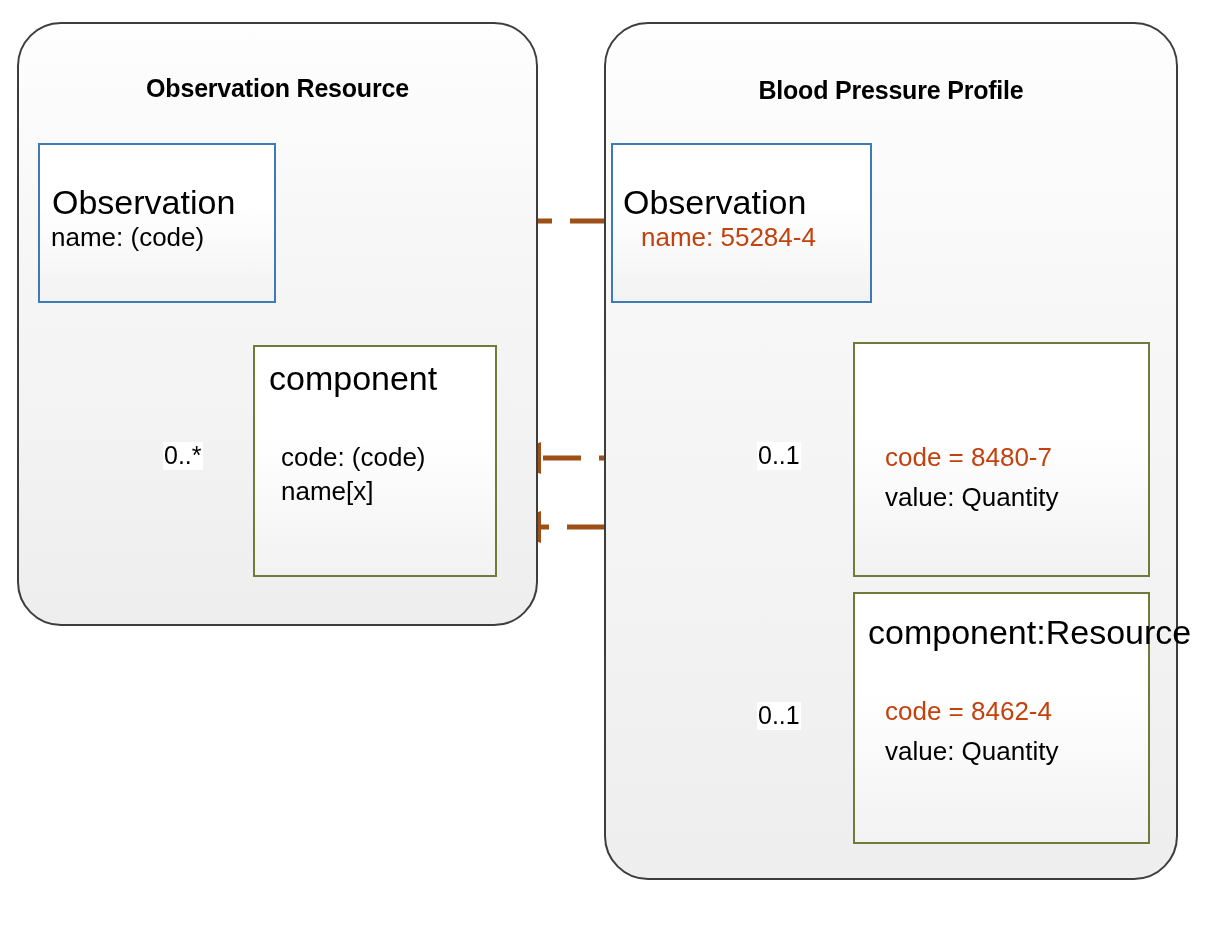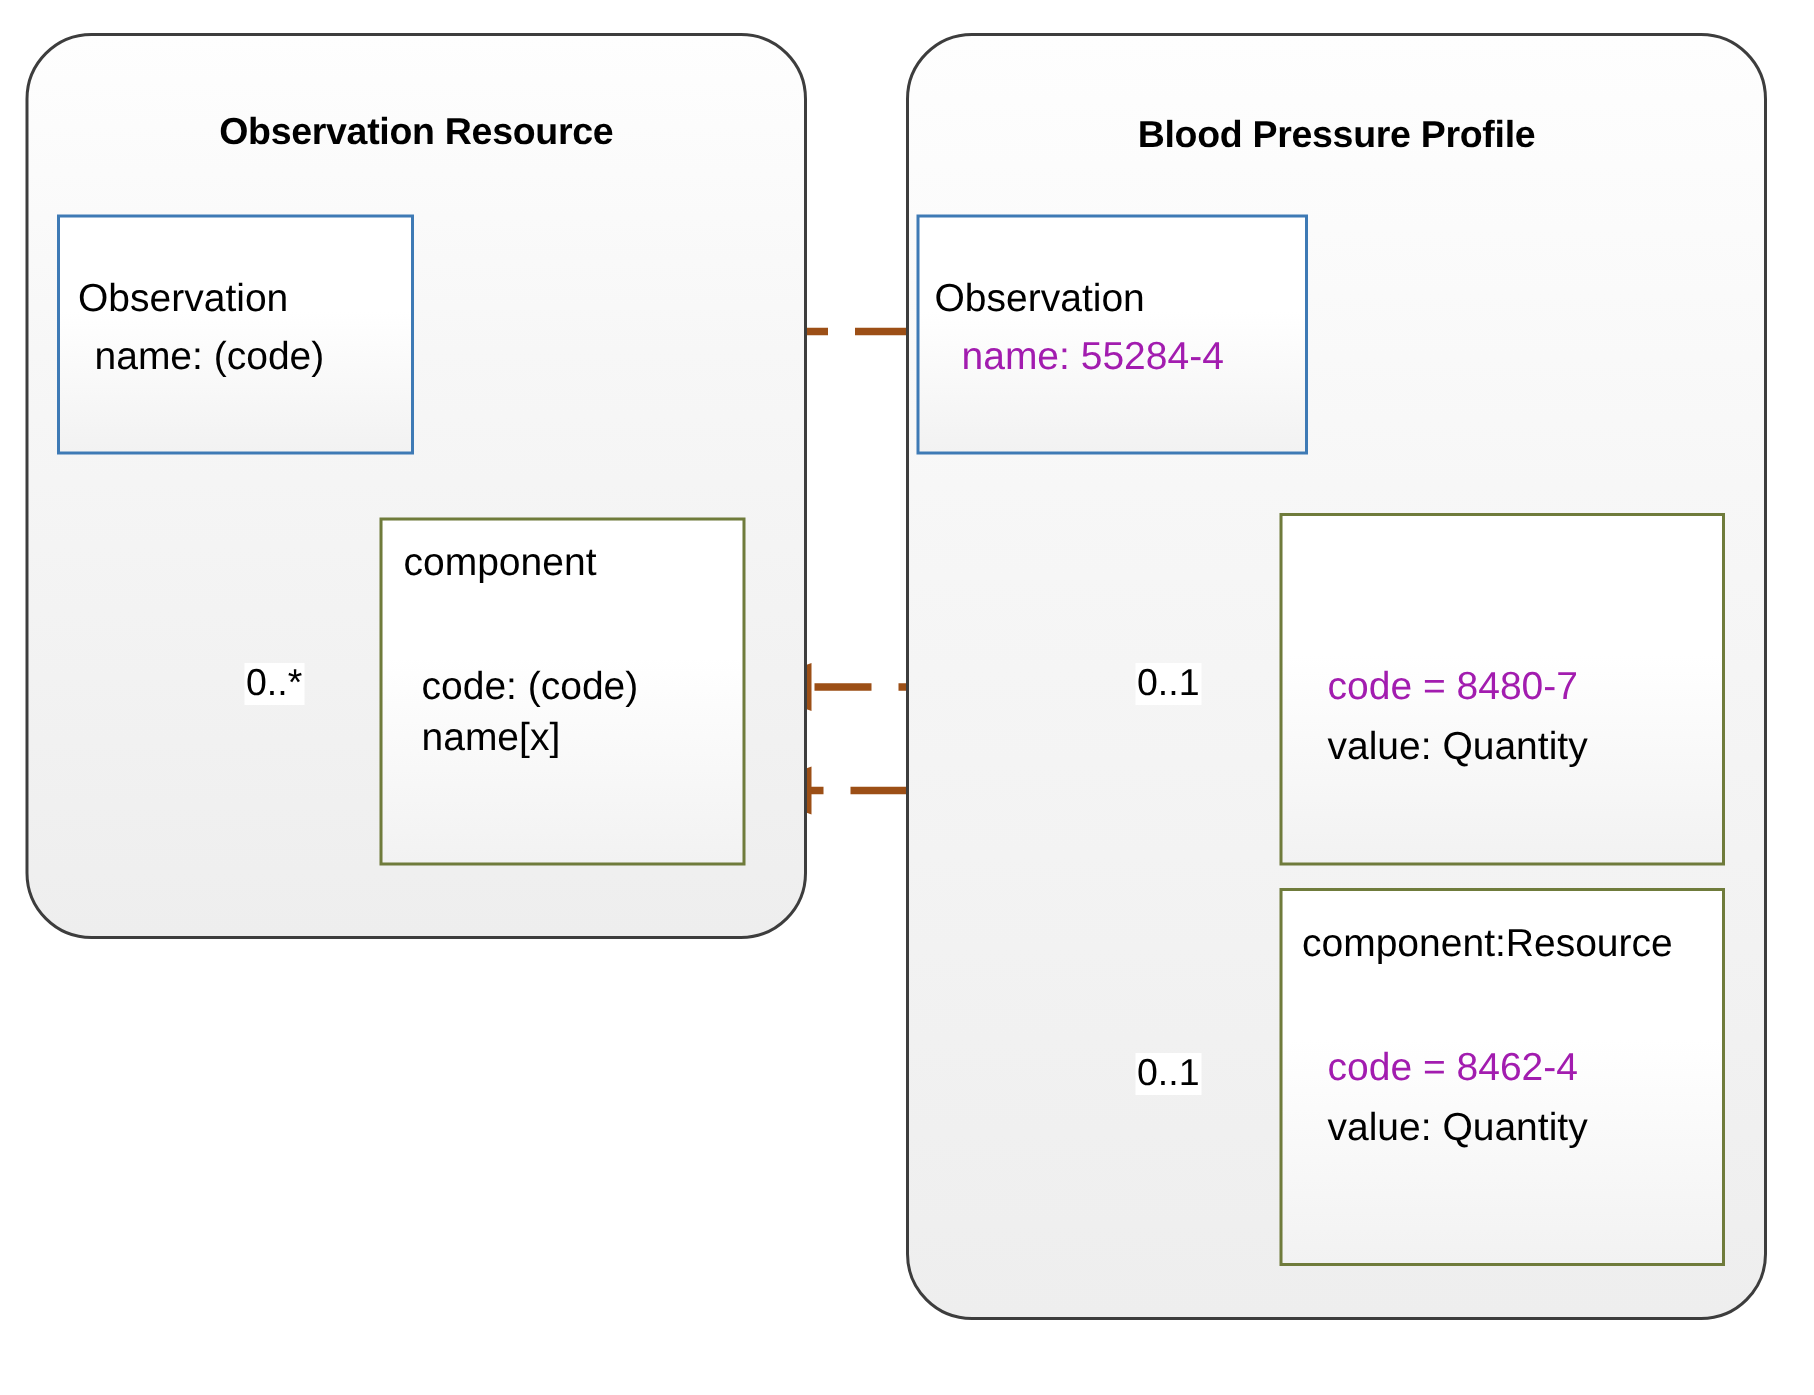--- a/index.html
+++ b/index.html
@@ -46,33 +46,33 @@
   .cbox {
     position: absolute;
     box-sizing: border-box;
     background: linear-gradient(to bottom, #ffffff 0%, #ffffff 40%, #f2f2f2 100%);
     overflow: hidden;
   }
   .cbox.blue { border: 2px solid #3e7ab5; }
   .cbox.olive { border: 2px solid #6f7b3b; }
   .cbox-title {
     position: absolute;
-    font-size: 26px;
+    font-size: 34px;
     color: #000000;
     white-space: nowrap;
     line-height: 1.1;
   }
   .cbox-attr {
     position: absolute;
     font-size: 26px;
     color: #000000;
     white-space: nowrap;
     line-height: 1.25;
   }
-  .cbox-attr.purple { color: #a21caf; }
+  .cbox-attr.purple { color: #c2410c; }
   
   .mult {
     position: absolute;
     background: #ffffff;
     font-size: 25px;
     color: #000000;
     line-height: 1.1;
     padding: 0 1px;
     white-space: nowrap;
     z-index: 5;
@@ -125,21 +125,21 @@
     <path d="M 497 527 L 541 511 L 541 543 z" fill="#9c4f16"></path>
   </svg>
 
   <div class="panel" style="left:17px; top:22px; width:521px; height:604px;">
   </div>
   <div class="panel-title" style="left:17px; top:74px; width:521px;">Observation Resource</div>
 
   <div class="cbox blue" style="left:38px; top:143px; width:238px; height:160px;">
   </div>
   <div class="cbox-title" style="left:52px; top:184px;">Observation</div>
-  <div class="cbox-attr" style="left:63px; top:221px;">name: (code)</div>
+  <div class="cbox-attr" style="left:51px; top:221px;">name: (code)</div>
 
   <div class="cbox olive" style="left:253px; top:345px; width:244px; height:232px;">
   </div>
   <div class="cbox-title" style="left:269px; top:360px;">component</div>
   <div class="cbox-attr" style="left:281px; top:441px;">code: (code)</div>
   <div class="cbox-attr" style="left:281px; top:475px;">name[x]</div>
 
   <div class="mult" style="left:163px; top:442px;">0..*</div>
 
   <div class="panel" style="left:604px; top:22px; width:574px; height:858px;">

